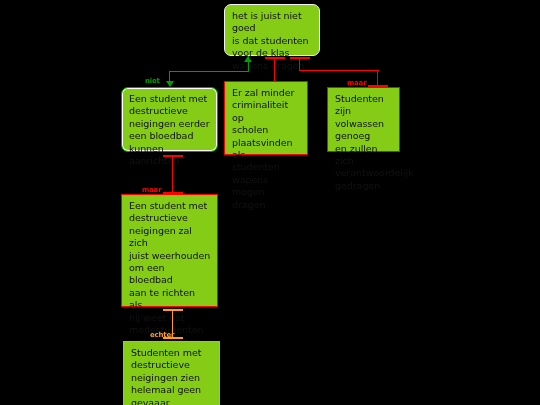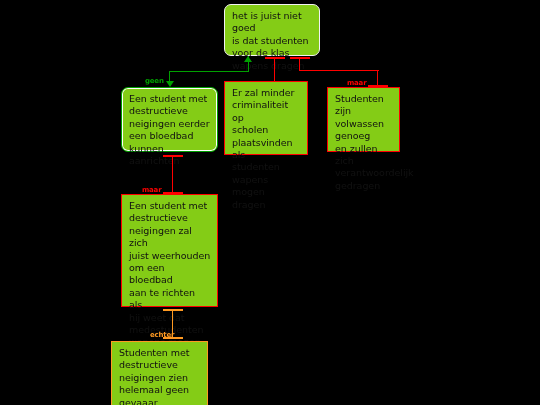--- a/index.html
+++ b/index.html
@@ -90,21 +90,21 @@
 
   <div class="seg seg-v" style="left:248px; top:56px; height:16px; border-color:#00a000;"></div>
 
   <div class="arrowhead" style="left:244.2px; top:56px; border-bottom:6px solid #00a000;"></div>
 
   <div class="seg seg-h" style="left:170px; top:71px; width:79px; border-color:#00a000;"></div>
 
   <div class="seg seg-v" style="left:169.2px; top:71px; height:14px; border-color:#00a000;"></div>
 
   <div class="arrowhead" style="left:166px; top:81px; border-top:6px solid #00a000;"></div>
-  <div class="edge-label lbl-green" style="left:145px; top:77px;">geen</div>
+  <div class="edge-label lbl-green" style="left:145px; top:77px;">niet</div>
 
   <div class="tbar" style="left:265px; top:56.5px; width:20px; border-color:#ff0000;"></div>
   <div class="seg seg-v" style="left:274.2px; top:57px; height:29px; border-color:#ff0000;"></div>
   <div class="tbar" style="left:265px; top:84.5px; width:20px; border-color:#ff0000;"></div>
   <div class="edge-label lbl-red" style="left:243px; top:79px;">maar</div>
 
   <div class="tbar" style="left:290px; top:56.5px; width:20px; border-color:#ff0000;"></div>
   <div class="seg seg-v" style="left:299.2px; top:57px; height:14px; border-color:#ff0000;"></div>
   <div class="seg seg-h" style="left:299px; top:70.2px; width:80px; border-color:#ff0000;"></div>
   <div class="seg seg-v" style="left:377.4px; top:70px; height:16px; border-color:#ff0000;"></div>
@@ -144,19 +144,19 @@
 hij weet dat
 medestudenten
 wapens mogen
 dragen</div>
 
   <div class="tbar" style="left:163px; top:308.5px; width:20px; border-color:#ff9a22;"></div>
   <div class="seg seg-v" style="left:172.2px; top:309px; height:29px; border-color:#ff9a22;"></div>
   <div class="tbar" style="left:163px; top:336.5px; width:20px; border-color:#ff9a22;"></div>
   <div class="edge-label lbl-orange" style="left:150px; top:331px;">echter</div>
 
-  <div class="node node-orange" style="left:111px; top:341px; width:97px; height:65px;">Studenten met
+  <div class="node node-orange" style="left:123px; top:341px; width:97px; height:65px;">Studenten met
 destructieve
 neigingen zien
 helemaal geen
 gevaaar</div>
 
 </div>
 
 </body></html>

